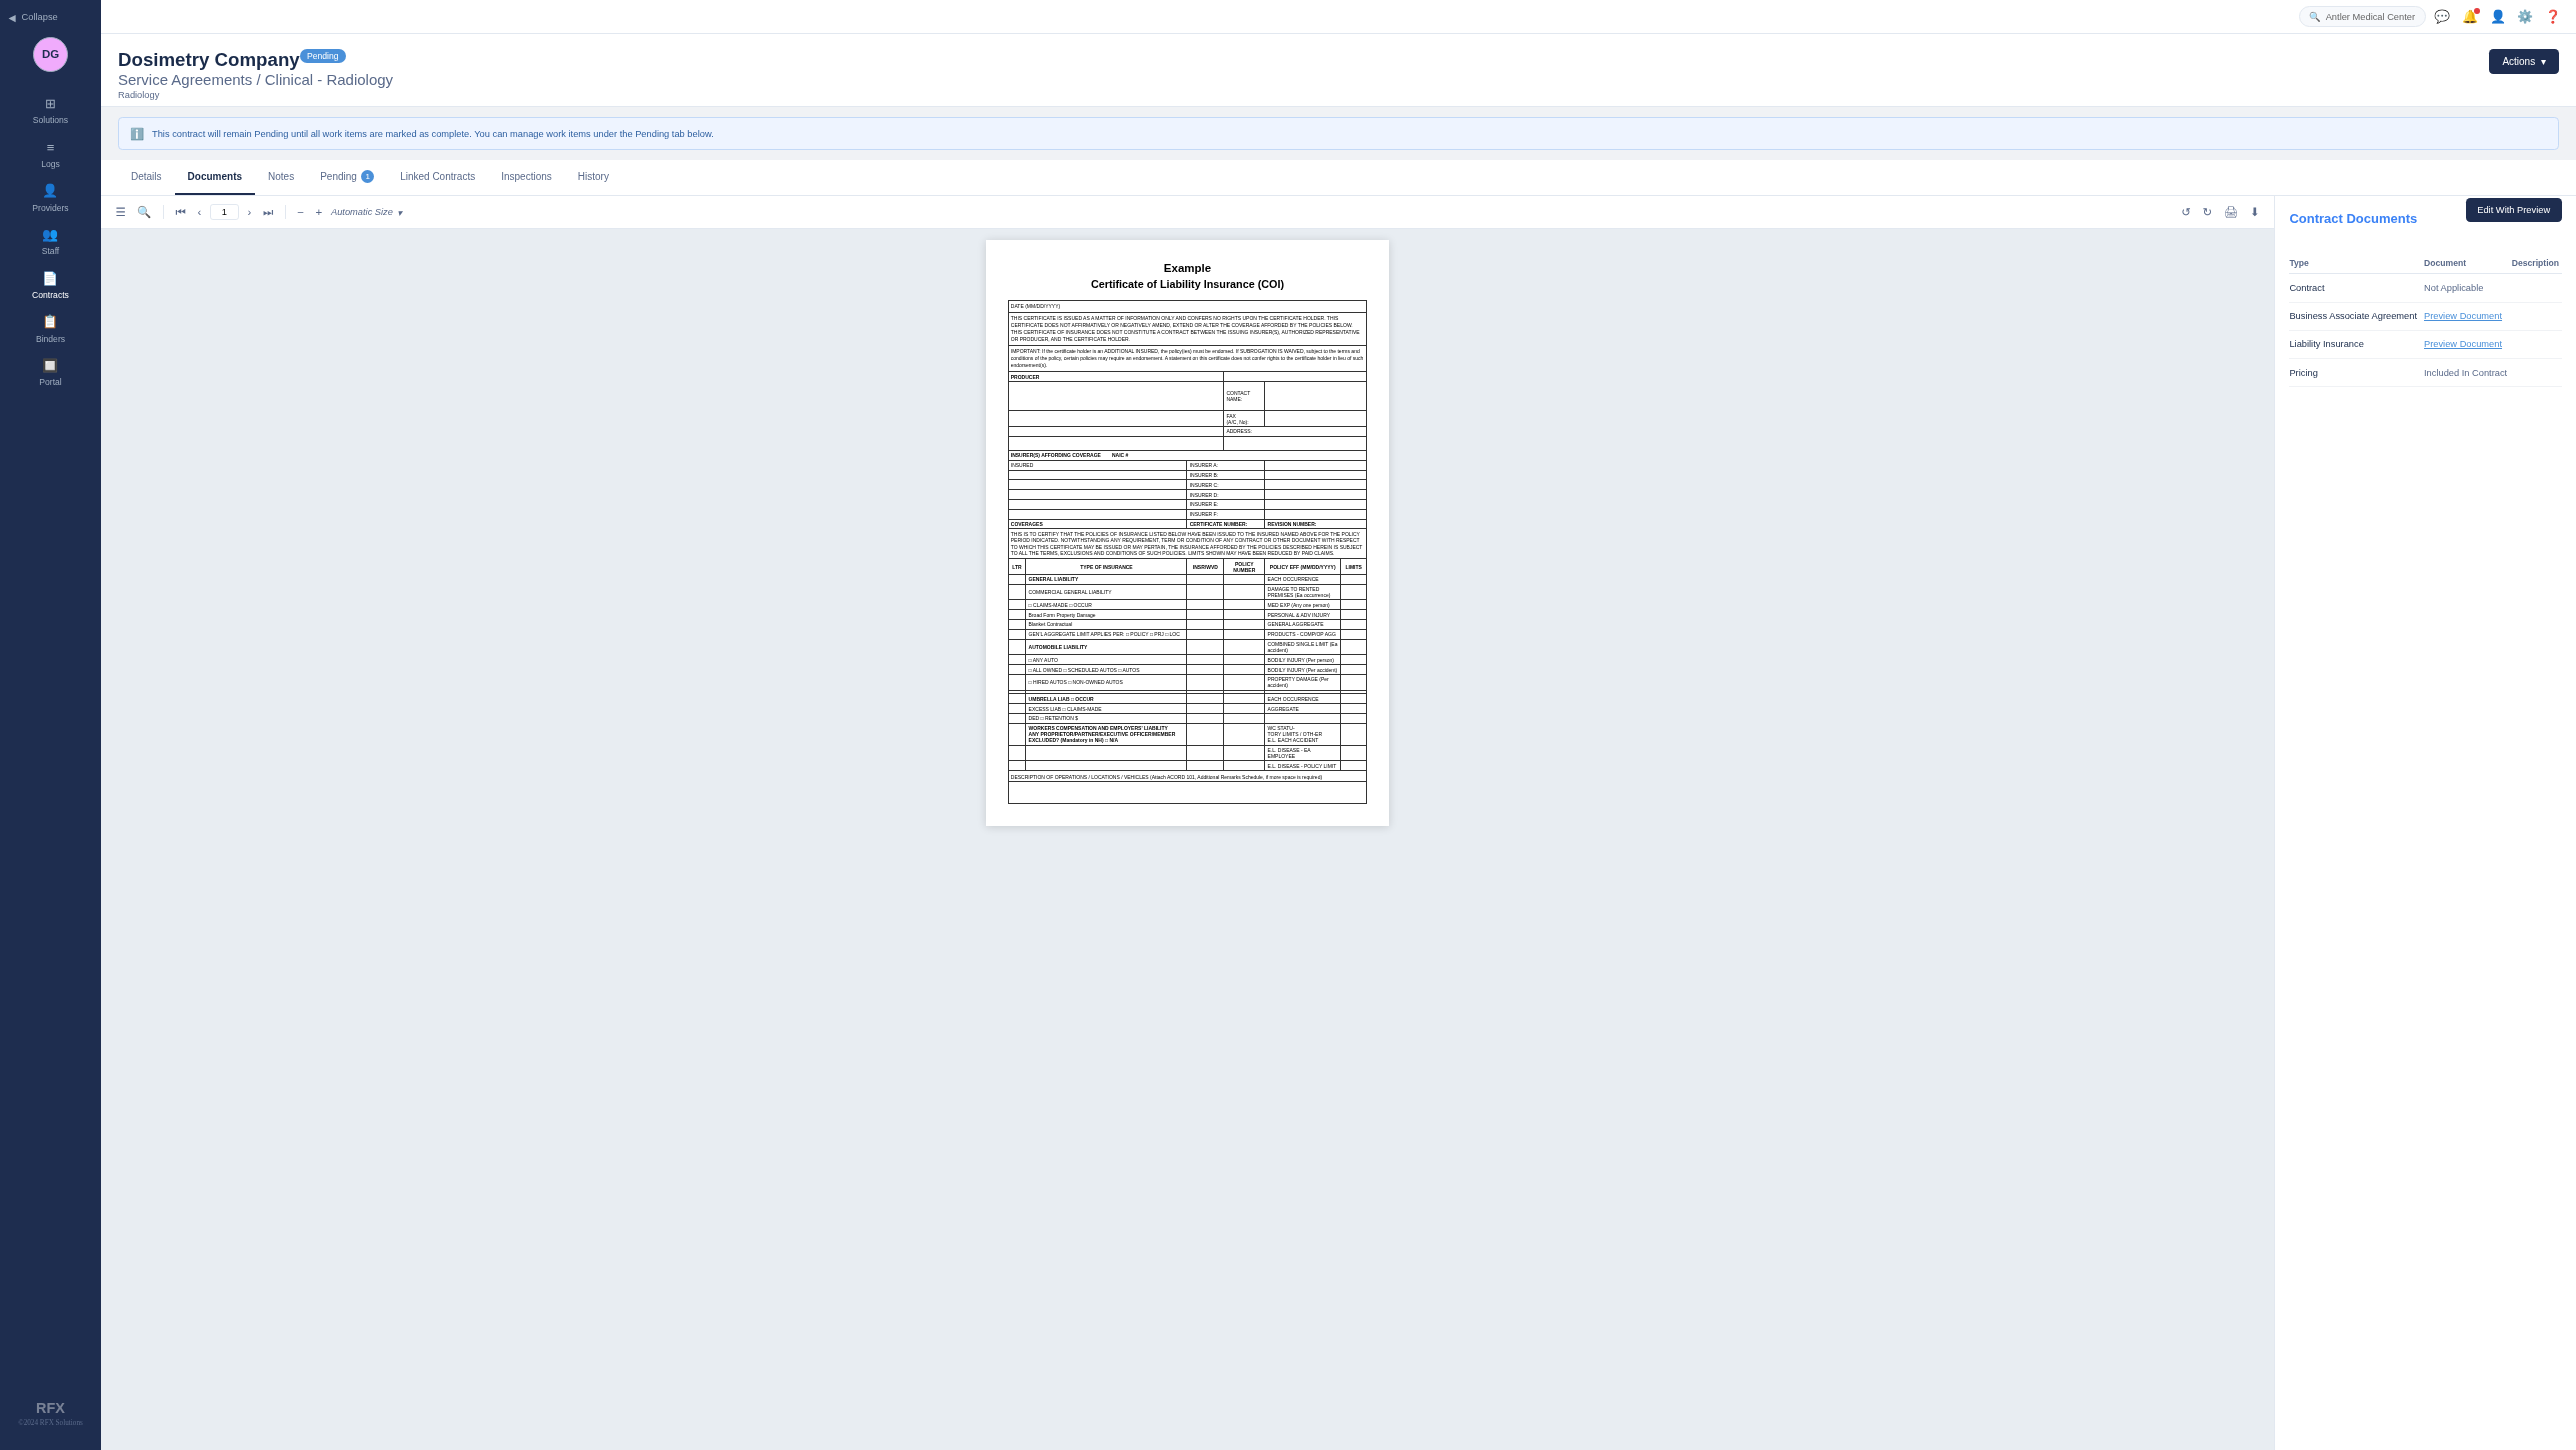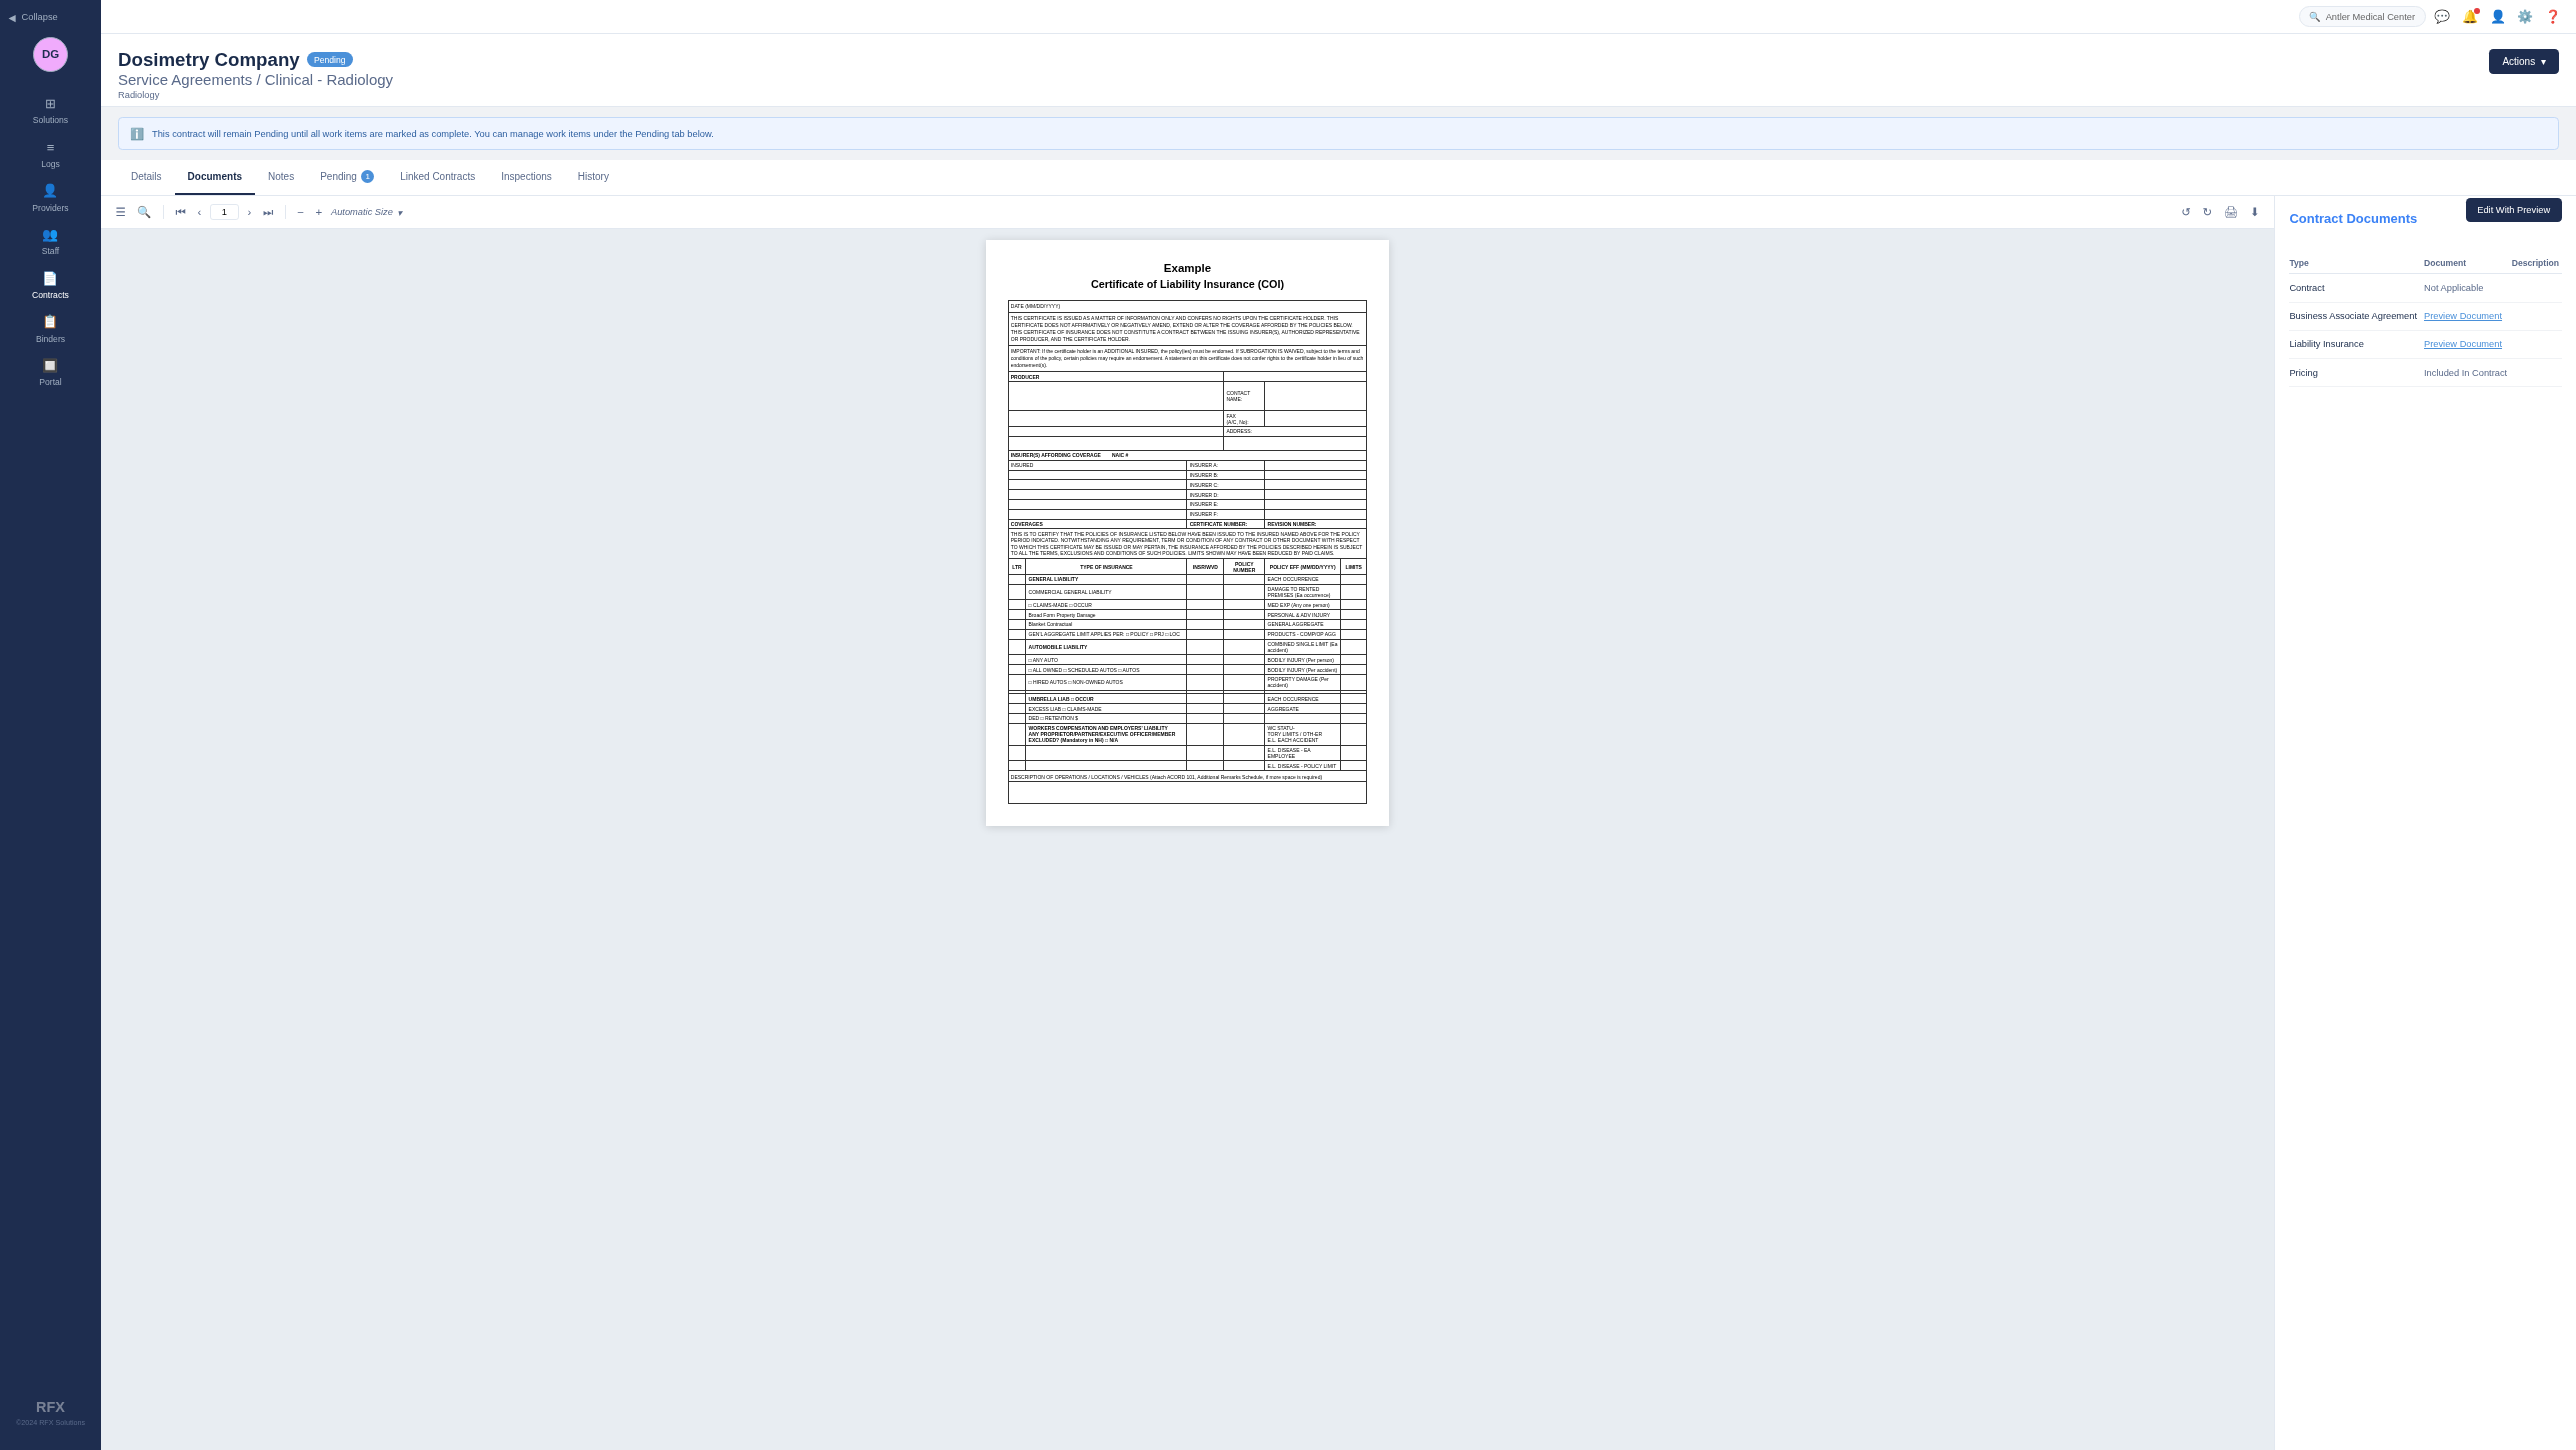--- a/index.html
+++ b/index.html
@@ -6,36 +6,36 @@
     body { font-family: -apple-system, BlinkMacSystemFont, 'Segoe UI', sans-serif; background: #f0f2f5; display: flex; height: 100vh; overflow: hidden; font-size: 10px; }
 
     
     .sidebar { width: 101px; background: #1e2d4f; display: flex; flex-direction: column; align-items: center; padding: 11.5px 0; color: #a0aec0; flex-shrink: 0; }
     .sidebar-toggle { display: flex; align-items: center; gap: 5.8px; color: #a0aec0; font-size: 9.3px; cursor: pointer; margin-bottom: 14.4px; width: 100%; padding: 0 8.6px; }
     .sidebar-avatar { width: 35px; height: 35px; border-radius: 50%; background: #f0abfc; color: #1e2d4f; display: flex; align-items: center; justify-content: center; font-weight: bold; font-size: 11.5px; margin-bottom: 17px; border: 1.4px solid #a0aec0; }
     .sidebar-item { display: flex; flex-direction: column; align-items: center; gap: 4.3px; padding: 7.2px 0; width: 100%; cursor: pointer; font-size: 8.6px; color: #a0aec0; }
     .sidebar-item.active { color: #fff; }
     .sidebar-icon { font-size: 13px; }
     .sidebar-logo { margin-top: auto; opacity: 0.4; font-size: 14.4px; font-weight: bold; color: #fff; }
-    .sidebar-copy { font-size: 7.2px; color: #5a6a8a; margin-top: 2.9px; }
+    .sidebar-copy { font-size: 7.2px; color: #5a6a8a; margin-top: 2.9px; font-family: Liberation Serif, serif; }
 
     
     .main { flex: 1; display: flex; flex-direction: column; overflow: hidden; }
 
     
     .topbar { background: #fff; padding: 5.8px 14.4px; display: flex; align-items: center; justify-content: flex-end; border-bottom: 0.7px solid #e2e8f0; gap: 8.6px; }
     .topbar-search { display: flex; align-items: center; gap: 4.3px; background: #f7f9fc; border: 0.7px solid #e2e8f0; border-radius: 14.4px; padding: 4.3px 10px; font-size: 9.3px; color: #666; }
     .topbar-icons { display: flex; align-items: center; gap: 11.5px; color: #5a6a8a; font-size: 13px; }
     .topbar-icon { cursor: pointer; position: relative; }
     .notification-dot { width: 5.8px; height: 5.8px; background: #e53e3e; border-radius: 50%; position: absolute; top: -1.4px; right: -1.4px; }
 
     
     .page-header { background: #fff; padding: 14.4px 17px 0 17px; border-bottom: 0.7px solid #e2e8f0; }
     .page-header-top { display: flex; align-items: flex-start; justify-content: space-between; margin-bottom: 5.8px; }
-    .contract-title { font-size: 18.7px; font-weight: 700; color: #1a2b4a; display: flex; align-items: center; gap: 7px; }
+    .contract-title { font-size: 18.7px; font-weight: 700; color: #1a2b4a; display: flex; align-items: flex-start; gap: 0; }
     .badge-pending { background: #4a90d9; color: #fff; font-size: 8.6px; padding: 2.2px 7.2px; border-radius: 8.6px; font-weight: 500; }
     .breadcrumb { font-size: 15px; color: #5a6a8a; margin-bottom: 2.9px; }
     .sub-breadcrumb { font-size: 9.3px; color: #5a6a8a; }
     .actions-btn { background: #1e2d4f; color: #fff; border: none; padding: 7.2px 13px; border-radius: 4.3px; cursor: pointer; font-size: 10px; font-weight: 500; display: flex; align-items: center; gap: 5.8px; }
 
     
     .alert-banner { background: #eef4ff; border: 0.7px solid #c3d9f7; border-radius: 4.3px; padding: 8.6px 11.5px; margin: 10px 17px; display: flex; align-items: center; gap: 7.2px; font-size: 9.3px; color: #2d5fa0; }
     .alert-icon { font-size: 11.5px; }
 
     

